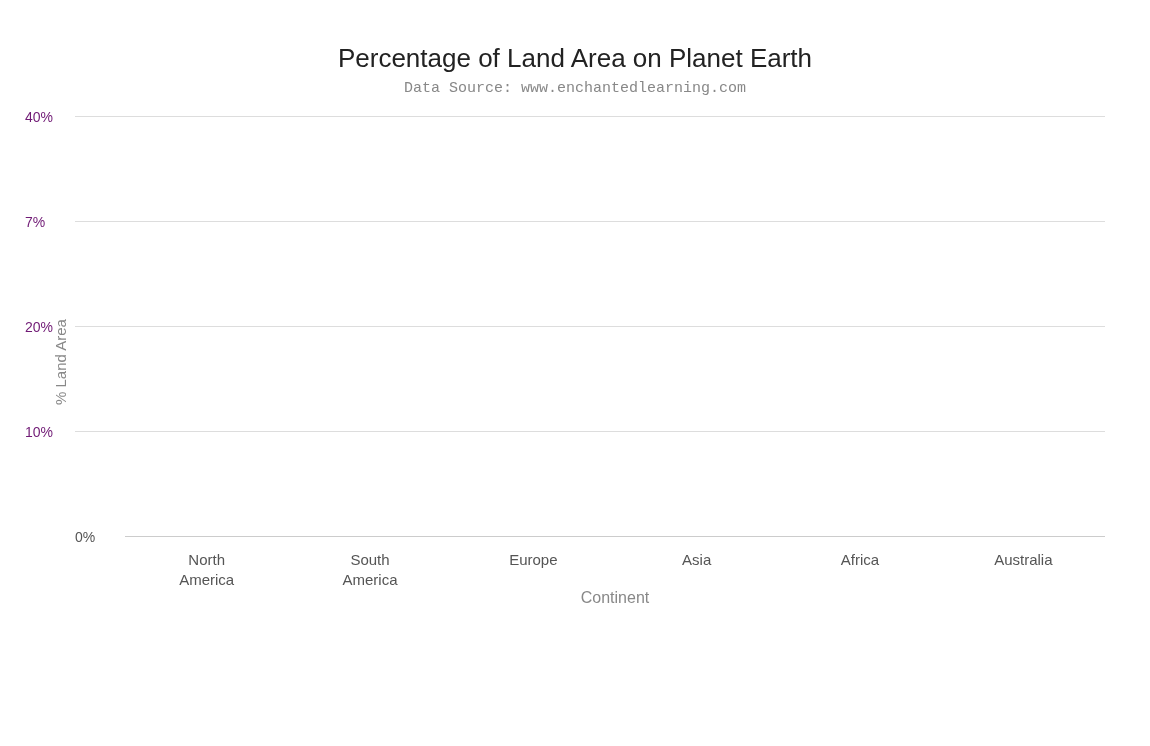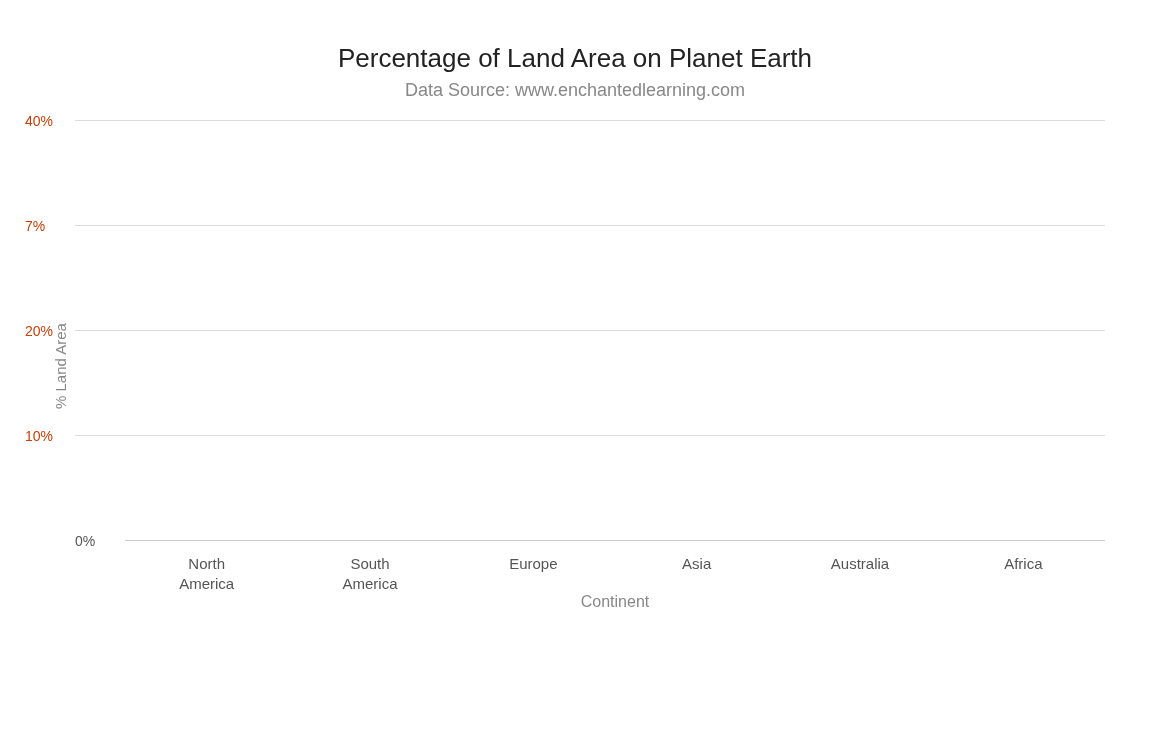--- a/index.html
+++ b/index.html
@@ -20,23 +20,24 @@
     }
     .chart-title {
       text-align: center;
       font-size: 26px;
       font-weight: 400;
       color: #222;
       margin-bottom: 6px;
     }
     .chart-subtitle {
       text-align: center;
-      font-size: 18px;
+      font-size: 15px;
       color: #888;
       margin-bottom: 20px;
+      font-family: Liberation Mono, monospace;
     }
     .chart-body {
       display: flex;
       width: 100%;
       height: 490px;
       position: relative;
     }
     .y-axis-label {
       writing-mode: vertical-rl;
       transform: rotate(180deg);
@@ -64,21 +65,21 @@
       left: 0;
       right: 0;
       border-top: 1px solid #ddd;
       display: flex;
       align-items: flex-end;
     }
     .grid-label {
       position: absolute;
       left: -50px;
       font-size: 14px;
-      color: #c2410c;
+      color: #701a75;
       transform: translateY(50%);
       bottom: 0;
     }
     .bars-row {
       position: absolute;
       bottom: 0;
       left: 50px;
       right: 0;
       top: 0;
       display: flex;
@@ -174,20 +175,20 @@
           </div>
       <span style="position: absolute; bottom: 0px; left: 0px; font-size: 14px; color: rgb(85, 85, 85); transform: translateY(50%);">0%</span>
         </div>
 
       <div class="x-axis-labels" id="xLabels">
 
       <div class="x-label">North<br>America</div>
           <div class="x-label">South<br>America</div>
           <div class="x-label">Europe</div>
           <div class="x-label">Asia</div>
+          <div class="x-label">Africa</div>
           <div class="x-label">Australia</div>
-          <div class="x-label">Africa</div>
         </div>
 
       <div class="x-axis-title">Continent</div>
     </div>
   </div>
 </div>
 
 </body></html>

